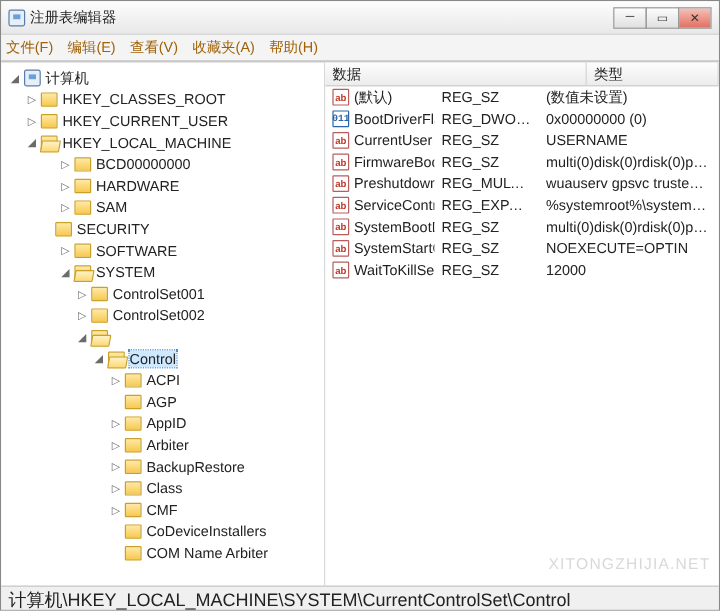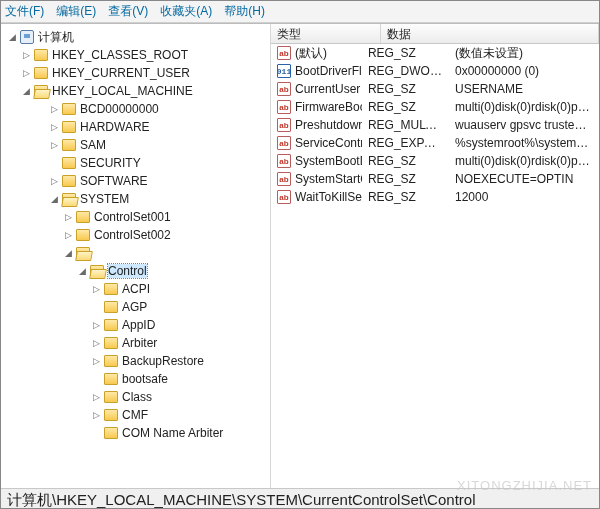--- a/index.html
+++ b/index.html
@@ -4,47 +4,56 @@
 <style>
   * { box-sizing: border-box; margin: 0; padding: 0; font-family: "Segoe UI", "Microsoft YaHei", sans-serif; font-size: 12px; }
   body { width: 600px; height: 509px; overflow: hidden; background: #fff; }
   .window { width: 600px; height: 509px; border: 1px solid #888; background: #f0f0f0; display: flex; flex-direction: column; }
   .titlebar { height: 28px; background: linear-gradient(#fdfdfd,#e8e8e8); display: flex; align-items: center; padding: 0 6px; border-bottom: 1px solid #ccc; }
   .titlebar .title { flex: 1; color: #222; }
   .winbtns { display: flex; gap: 0; }
   .winbtn { width: 28px; height: 18px; border: 1px solid #9a9a9a; background: linear-gradient(#fdfdfd,#e0e0e0); display:flex;align-items:center;justify-content:center;font-size:10px;color:#333; margin-left:-1px;}
   .winbtn.close { background: linear-gradient(#f5c0b8,#e17060); }
   .menubar { height: 22px; background: #f4f4f4; display: flex; align-items: center; padding: 0 4px; gap: 12px; border-bottom: 1px solid #d0d0d0; }
-  .menuitem { color: #0369a1; cursor: default; }
+  .menuitem { color: #a16207; cursor: default; }
   .content { flex: 1; display: flex; background: #fff; border-top: 1px solid #bbb; min-height:0;}
   .tree { width: 270px; overflow: auto; border-right: 1px solid #d8d8d8; padding: 4px 0; }
   .node { display: flex; align-items: center; height: 18px; white-space: nowrap; }
   .expander { width: 11px; height: 11px; display:inline-flex;align-items:center;justify-content:center; color:#6b6b6b; font-size:9px; margin-right:2px; cursor:default;}
   .foldericon { width: 14px; height: 12px; margin-right: 4px; display:inline-block; background: linear-gradient(#ffe9a8,#f7c94e); border:1px solid #caa128; border-radius:1px; position:relative;}
   .foldericon.open::after{content:"";position:absolute;left:-1px;top:3px;width:14px;height:8px;background:linear-gradient(#fff3c6,#fbd977);border:1px solid #caa128;border-radius:1px;transform:skewX(-10deg);}
   .nodelabel { color: #222; }
   .node.selected .nodelabel { background:#cde8ff; outline:1px dotted #4a90d9; }
   .compicon { width:14px;height:14px;margin-right:4px;display:inline-block;background:#e6eef7;border:1px solid #5a7ca8;border-radius:2px;position:relative;}
   .compicon::after{content:"";position:absolute;left:3px;top:3px;width:6px;height:4px;background:#6aa0d6;}
   .list { flex: 1; overflow: auto; }
   .listhdr { display:flex; position:sticky; top:0; background:linear-gradient(#fdfdfd,#ececec); border-bottom:1px solid #c8c8c8; height:20px;}
   .listhdr .col { border-right:1px solid #d4d4d4; padding:2px 6px; color:#222;}
   .row { display:flex; height:18px; align-items:center;}
   .row .cell { padding:16px 6px; overflow:hidden; text-overflow:ellipsis; white-space:nowrap; color:#222;}
   .valicon { width:14px;height:14px;margin-right:4px;display:inline-flex;align-items:center;justify-content:center;border:1px solid #b85c5c;background:#fff;font-size:8px;color:#c0392b;font-weight:bold;border-radius:1px;flex-shrink:0;}
   .valicon.bin{border-color:#2a64a8;color:#2a64a8;font-family:Liberation Mono, monospace;}
   .namecell{display:flex;align-items:center;}
   .c1{width:115px;} .c2{width:110px;} .c3{flex:1;min-width:150px;}
   .statusbar { height: 20px; background:#f0f0f0; border-top:1px solid #c8c8c8; padding:2px 6px; color:#222; font-size:15px;}
-  .watermark{position:absolute;right:8px;bottom:16px;color:rgba(200,200,200,.7);font-size:13px;letter-spacing:1px;pointer-events:none;}
+  .watermark{position:absolute;right:8px;bottom:32px;color:rgba(200,200,200,.7);font-size:13px;letter-spacing:1px;pointer-events:none;}
 </style>
 </head>
 <body>
 
 <div class="window">
+  <div class="titlebar">
+    <span class="compicon"></span>
+    <span class="title">注册表编辑器</span>
+    <div class="winbtns">
+      <div class="winbtn">─</div>
+      <div class="winbtn">▭</div>
+      <div class="winbtn close">✕</div>
+    </div>
+  </div>
 
   <div class="menubar">
     <span class="menuitem">文件(F)</span>
     <span class="menuitem">编辑(E)</span>
     <span class="menuitem">查看(V)</span>
     <span class="menuitem">收藏夹(A)</span>
     <span class="menuitem">帮助(H)</span>
   </div>
 
   <div class="content">
@@ -77,21 +86,21 @@
         <div class="node" style="padding-left:48px">
     <span class="expander">▷</span>
     <span class="foldericon"></span>
     <span class="nodelabel">HARDWARE</span>
   </div>
         <div class="node" style="padding-left:48px">
     <span class="expander">▷</span>
     <span class="foldericon"></span>
     <span class="nodelabel">SAM</span>
   </div>
-        <div class="node" style="padding-left:48px">
+        <div class="node" style="padding-left:32px">
     <span class="expander"></span>
     <span class="foldericon"></span>
     <span class="nodelabel">SECURITY</span>
   </div>
         <div class="node" style="padding-left:48px">
     <span class="expander">▷</span>
     <span class="foldericon"></span>
     <span class="nodelabel">SOFTWARE</span>
   </div>
         <div class="node" style="padding-left:48px">
@@ -137,44 +146,44 @@
     <span class="expander">▷</span>
     <span class="foldericon"></span>
     <span class="nodelabel">Arbiter</span>
   </div>
         <div class="node" style="padding-left:90px">
     <span class="expander">▷</span>
     <span class="foldericon"></span>
     <span class="nodelabel">BackupRestore</span>
   </div>
         <div class="node" style="padding-left:90px">
-    <span class="expander"></span>
-    <span class="foldericon"></span>
-    <span class="nodelabel">bootsafe</span>
-  </div>
-        <div class="node" style="padding-left:90px">
     <span class="expander">▷</span>
     <span class="foldericon"></span>
     <span class="nodelabel">Class</span>
   </div>
         <div class="node" style="padding-left:90px">
     <span class="expander">▷</span>
     <span class="foldericon"></span>
     <span class="nodelabel">CMF</span>
+  </div>
+        <div class="node" style="padding-left:90px">
+    <span class="expander"></span>
+    <span class="foldericon"></span>
+    <span class="nodelabel">CoDeviceInstallers</span>
   </div>
         <div class="node" style="padding-left:90px">
     <span class="expander"></span>
     <span class="foldericon"></span>
     <span class="nodelabel">COM Name Arbiter</span>
   </div>
       </div>
     <div class="list">
       <div class="listhdr">
+        <div class="col c3">数据</div>
         <div class="col c2">类型</div>
-        <div class="col c3">数据</div>
       </div>
       <div id="rows">
           <div class="row">
     <div class="cell c1 namecell">
               <span class="valicon">ab</span>
               <span>(默认)</span>
             </div>
     <div class="cell c2">REG_SZ</div>
     <div class="cell c3">(数值未设置)</div>
   </div>

